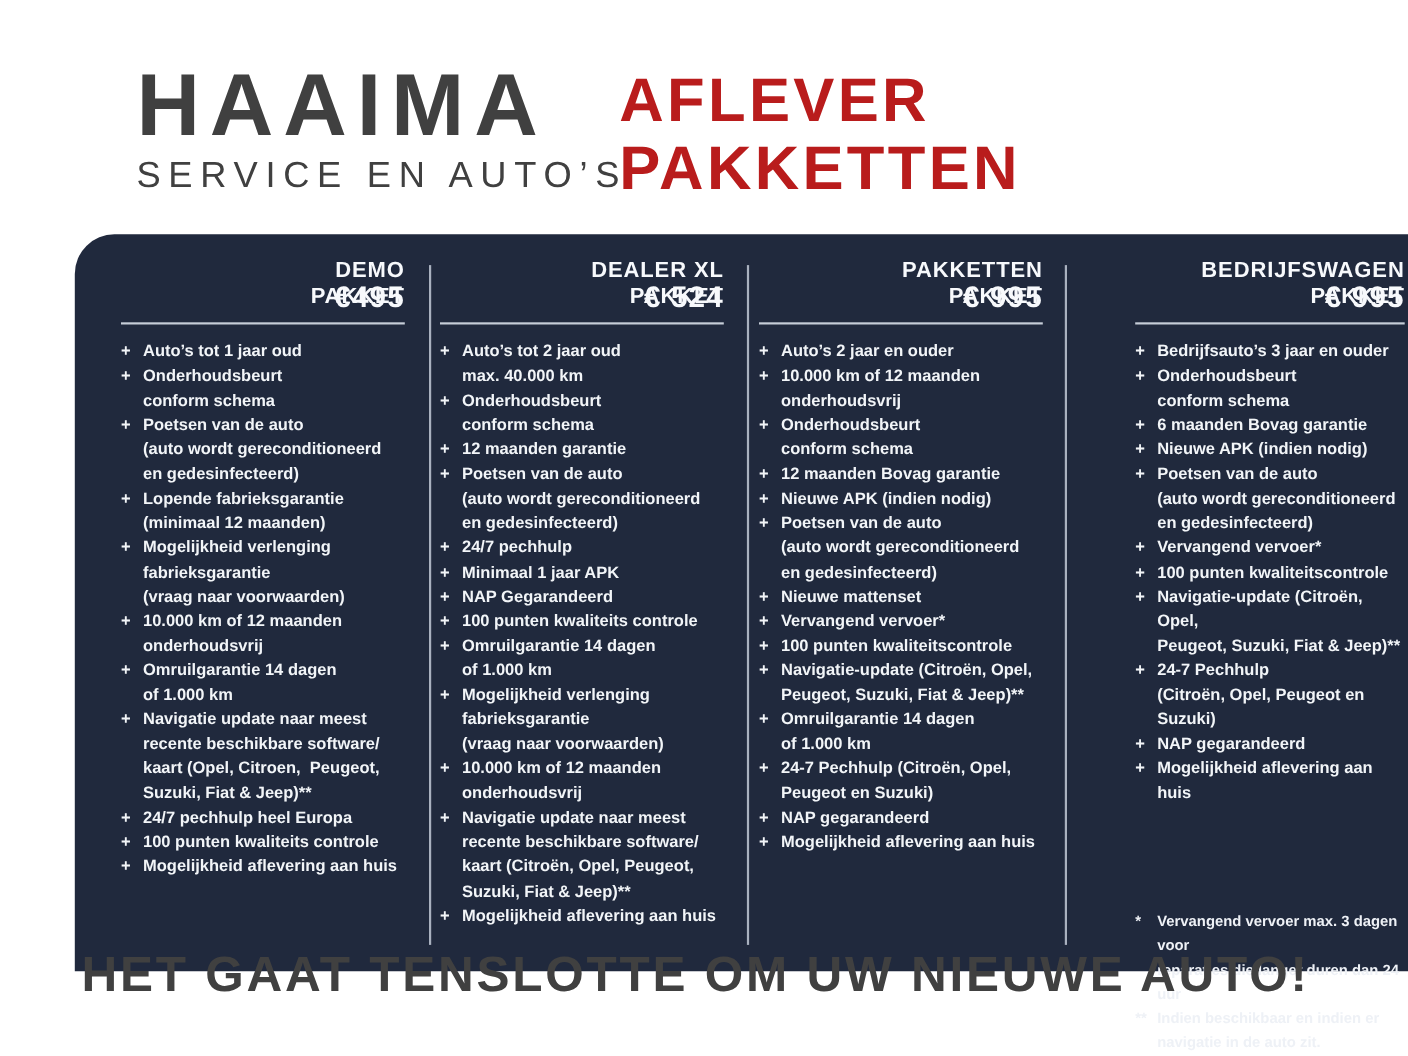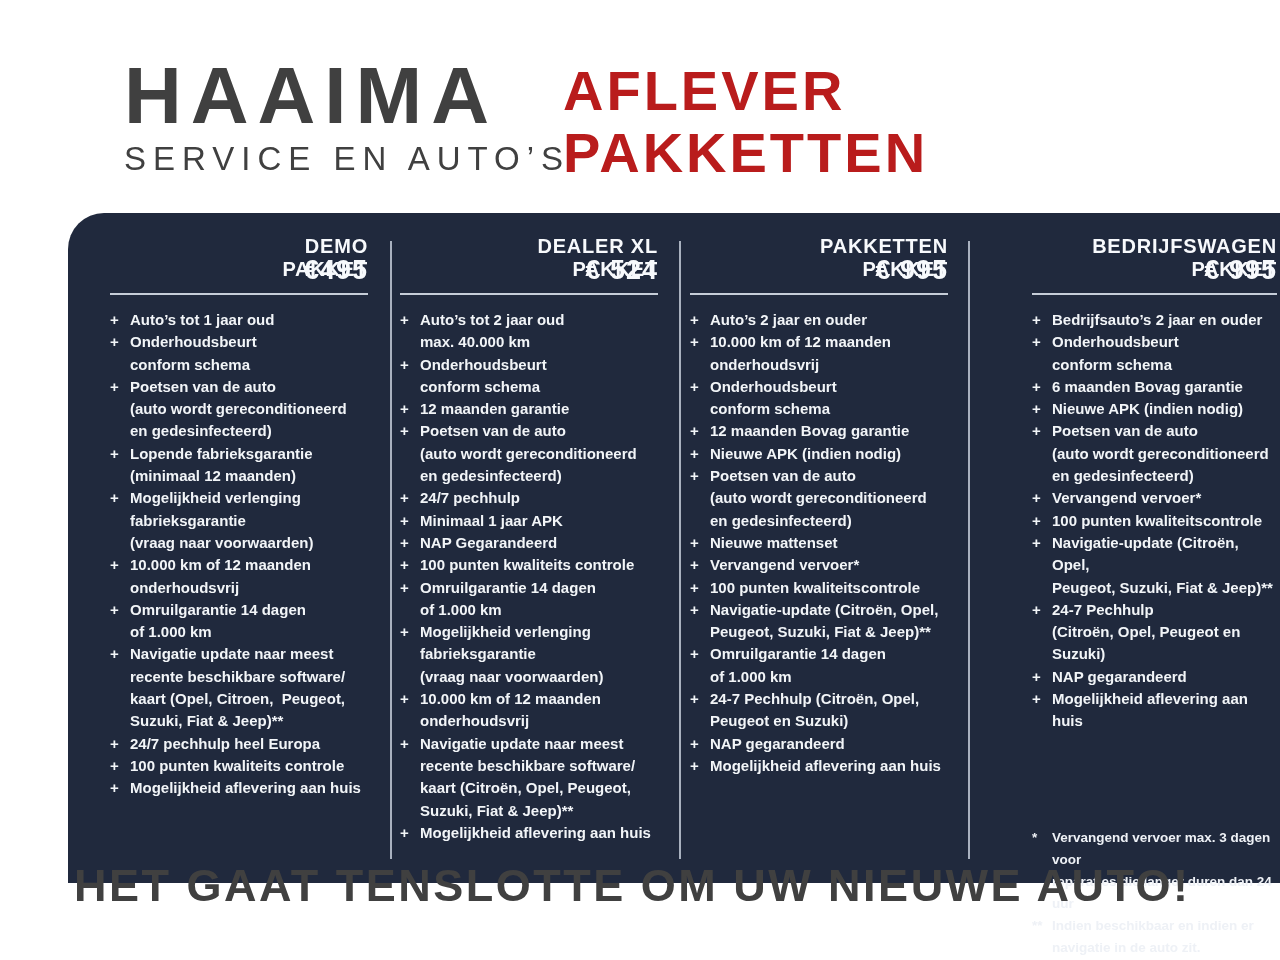--- a/index.html
+++ b/index.html
@@ -286,21 +286,21 @@
       <div class="pkg-name">
             <div>BEDRIJFSWAGEN</div>
             <div>PAKKET</div>
           </div>
       <div class="pkg-price">€ 995</div>
     </div>
     <div class="pkg-rule"></div>
     <div class="pkg-items">
           <div class="item">
             <span class="bullet">+</span>
-            <div class="itext">Bedrijfsauto’s 2 jaar en ouder</div>
+            <div class="itext">Bedrijfsauto’s 3 jaar en ouder</div>
           </div>
           <div class="item">
             <span class="bullet">+</span>
             <div class="itext">Onderhoudsbeurt<br>conform schema</div>
           </div>
           <div class="item">
             <span class="bullet">+</span>
             <div class="itext">6 maanden Bovag garantie</div>
           </div>
           <div class="item">

